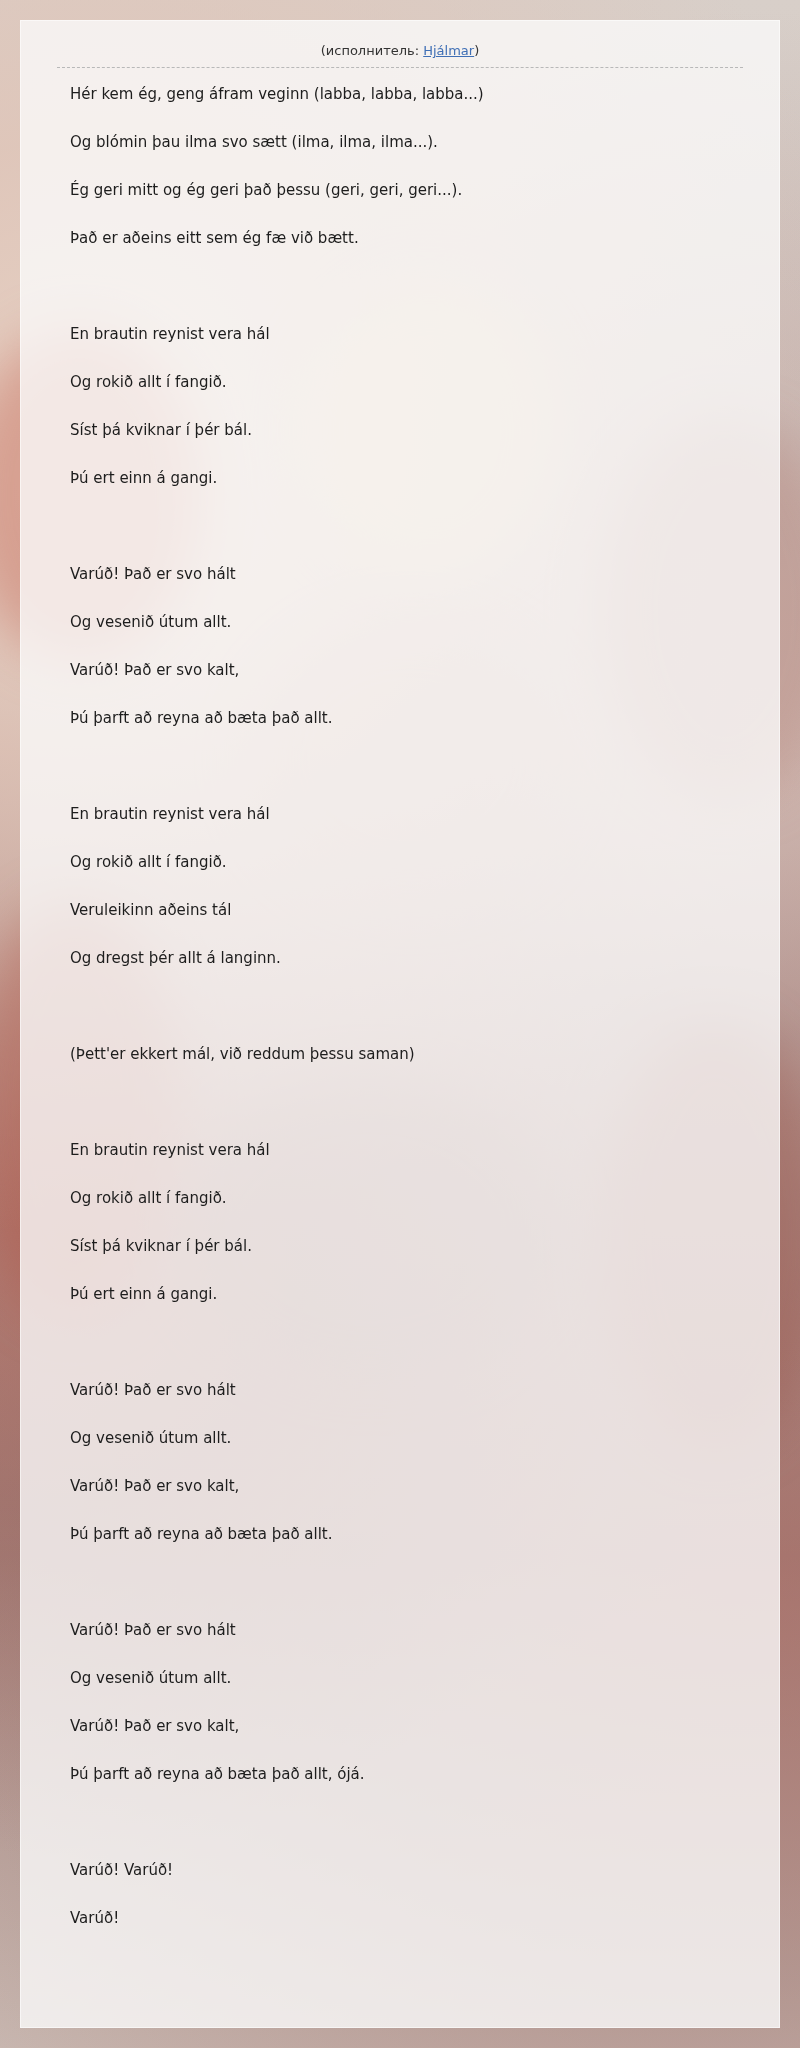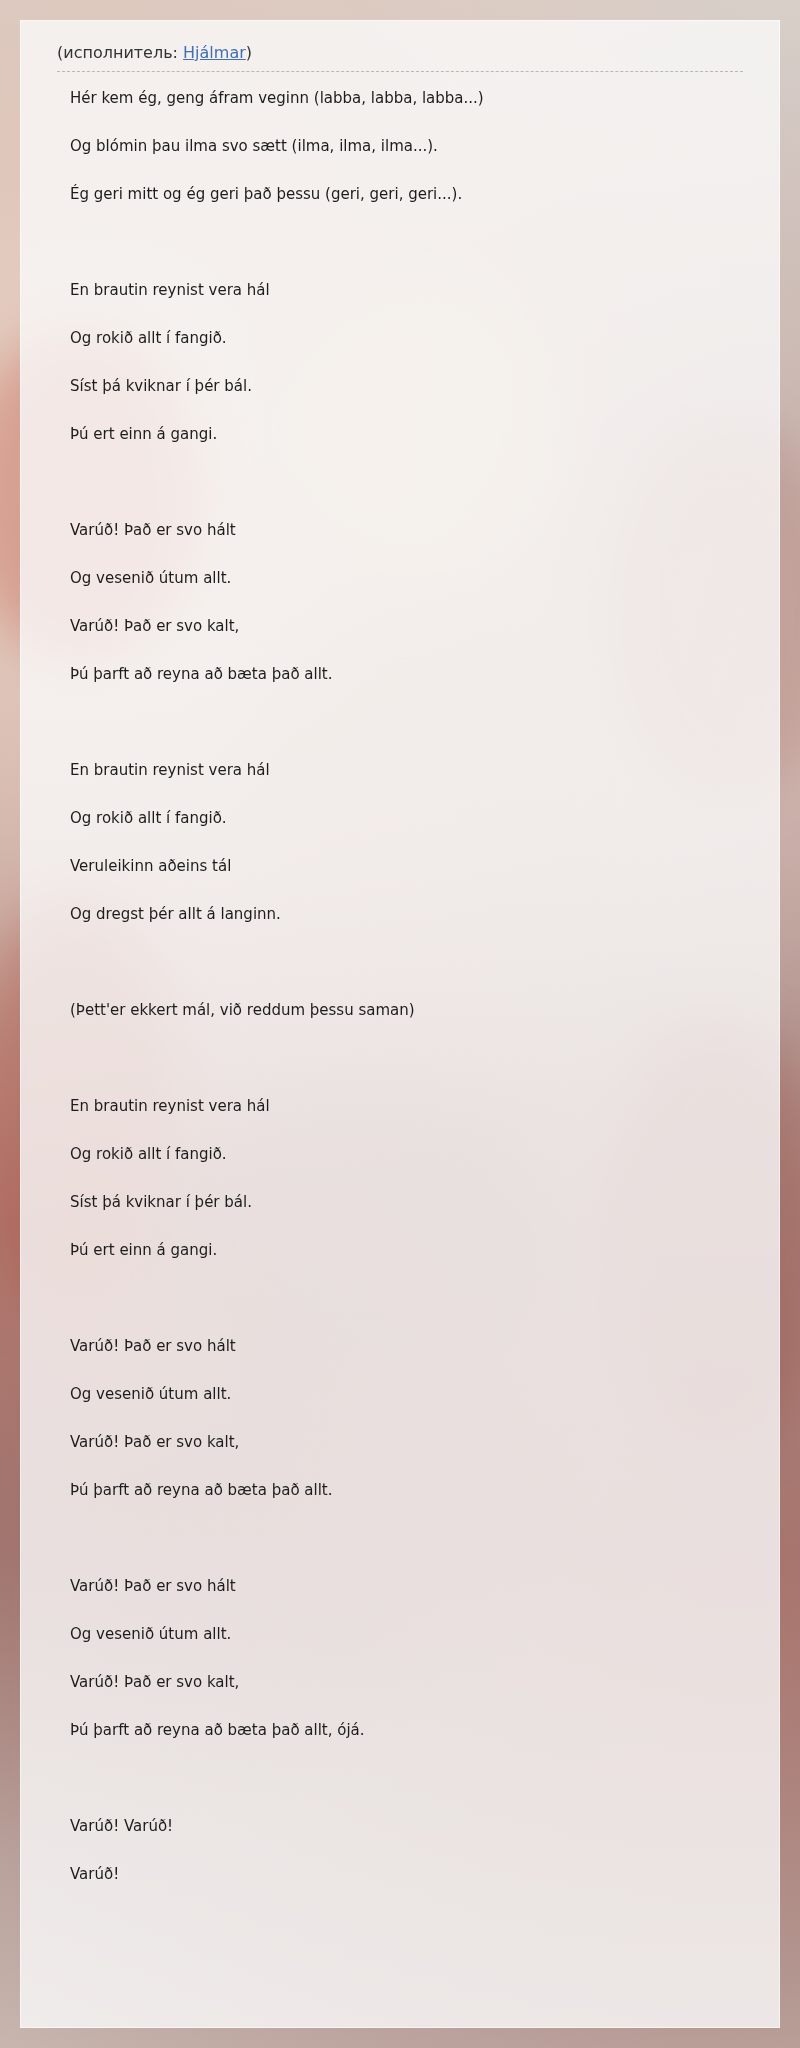--- a/index.html
+++ b/index.html
@@ -59,25 +59,26 @@
   .song-title {
     color: #cc3f44;
     font-size: 20px;
     line-height: 26px;
     font-weight: normal;
     margin: 0 0 2px 0;
     padding: 0;
   }
 
   .artist-line {
-    font-size: 16px;
+    font-size: 13px;
     color: #333333;
     padding-bottom: 9px;
     border-bottom: 1px dashed #b8b8b8;
     margin-bottom: 16px;
+    text-align: center;
   }
   .artist-link {
     color: #3f6fb5;
     text-decoration: underline;
     cursor: pointer;
   }
 
   .lyrics-body {
     font-size: 15px;
     line-height: 20px;
@@ -109,20 +110,21 @@
 
     <div class="artist-line">
       <span>(исполнитель:</span>
       <span class="artist-link">Hjálmar</span><span>)</span>
     </div>
 
     <div class="lyrics-body" id="lyrics-body">
         <p class="lyric-line">Hér kem ég, geng áfram veginn (labba, labba, labba...)</p>
         <p class="lyric-line">Og blómin þau ilma svo sætt (ilma, ilma, ilma...).</p>
         <p class="lyric-line">Ég geri mitt og ég geri það þessu (geri, geri, geri...).</p>
+        <p class="lyric-line">Það er aðeins eitt sem ég fæ við bætt.</p>
         <p class="lyric-line blank"></p>
         <p class="lyric-line">En brautin reynist vera hál</p>
         <p class="lyric-line">Og rokið allt í fangið.</p>
         <p class="lyric-line">Síst þá kviknar í þér bál.</p>
         <p class="lyric-line">Þú ert einn á gangi.</p>
         <p class="lyric-line blank"></p>
         <p class="lyric-line">Varúð! Það er svo hált</p>
         <p class="lyric-line">Og vesenið útum allt.</p>
         <p class="lyric-line">Varúð! Það er svo kalt,</p>
         <p class="lyric-line">Þú þarft að reyna að bæta það allt.</p>

